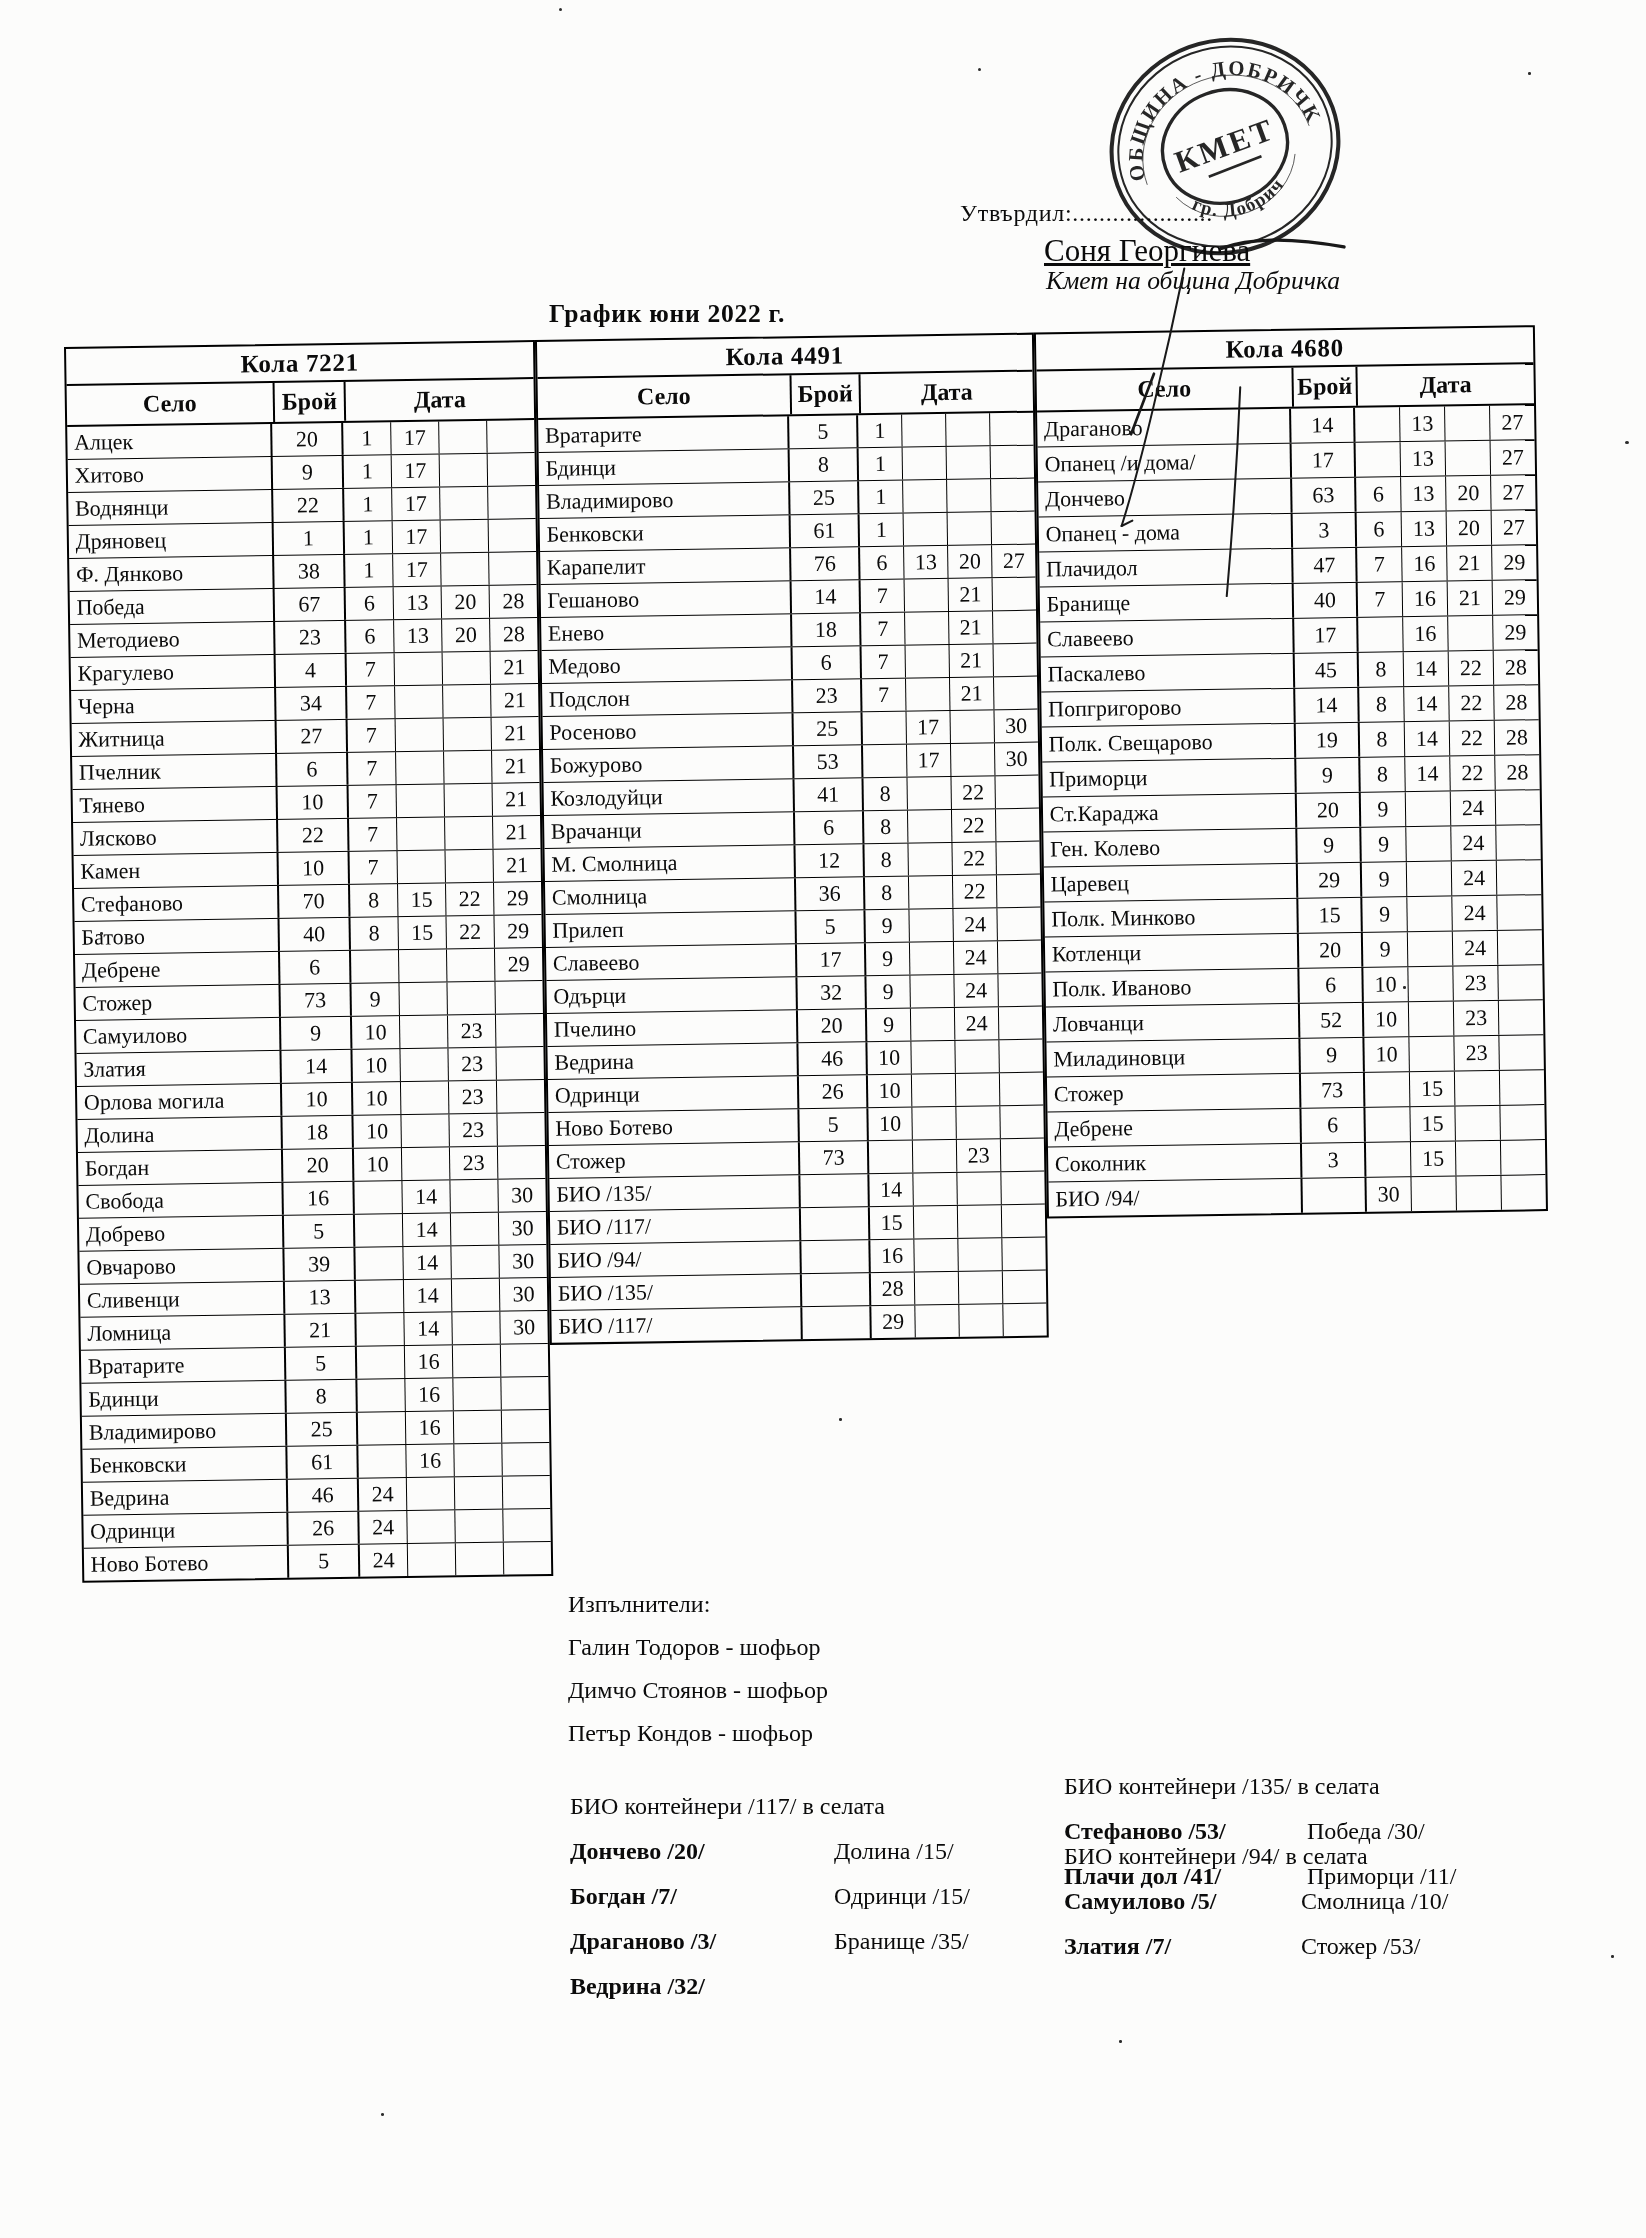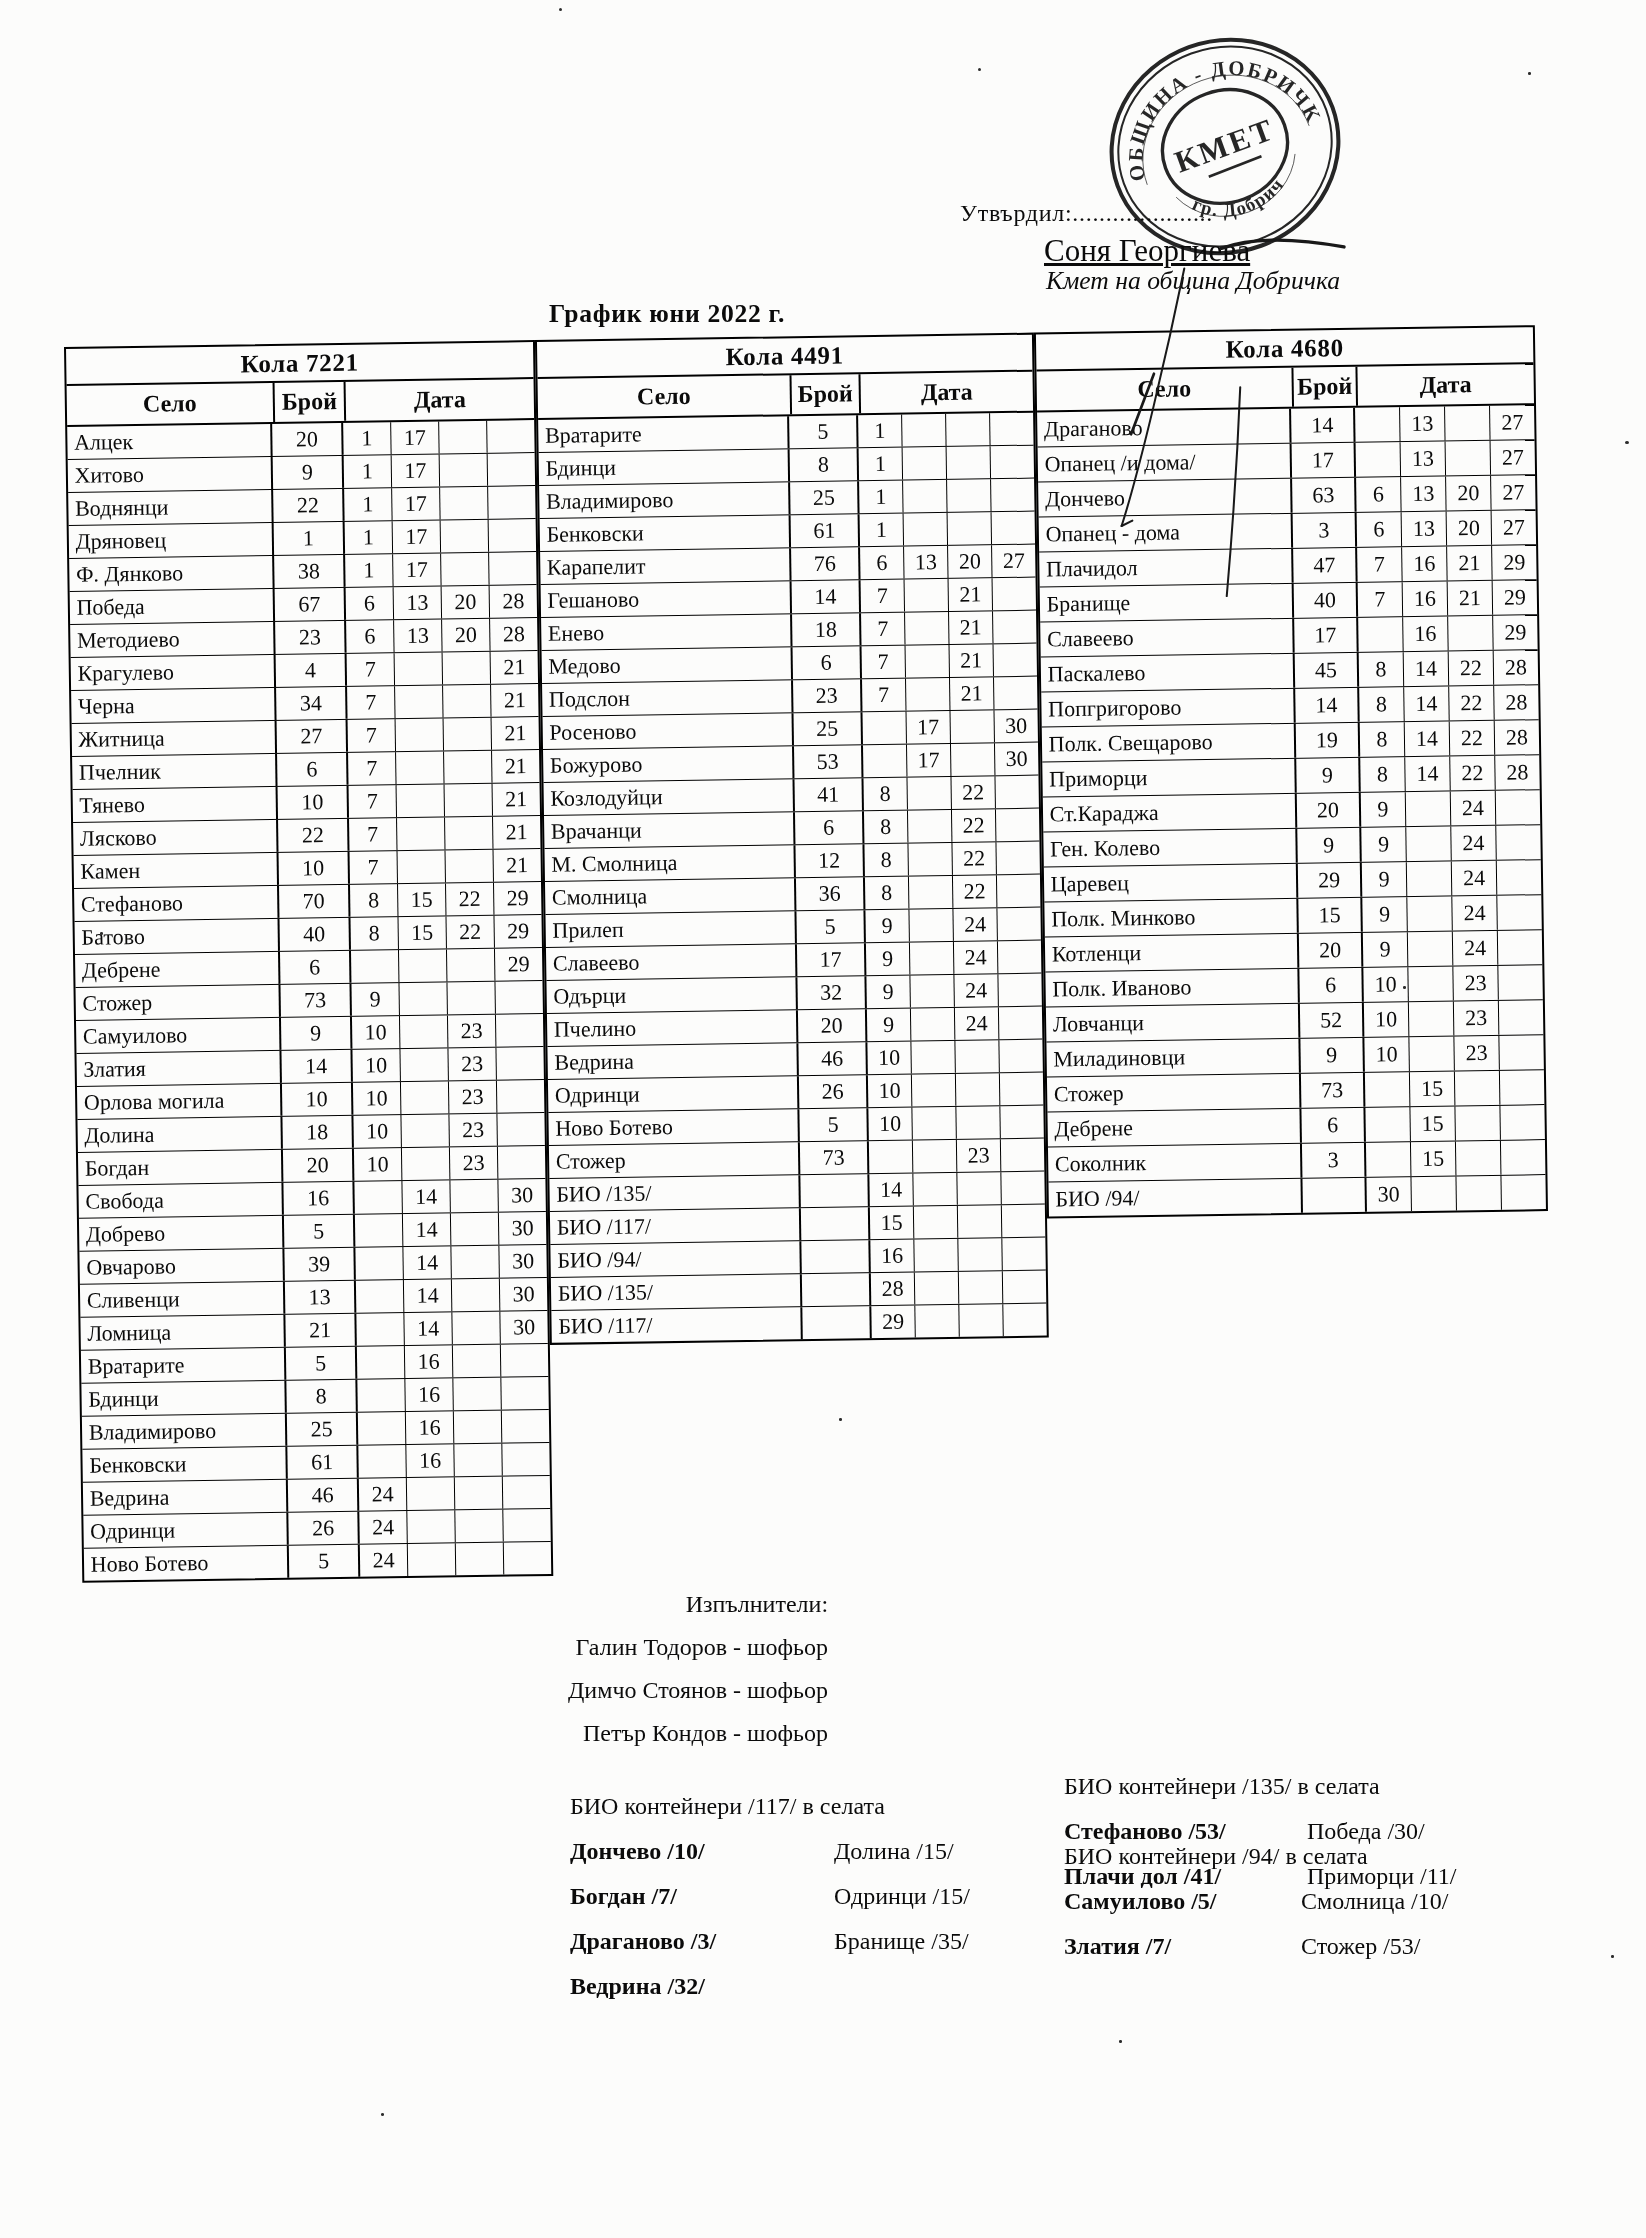--- a/index.html
+++ b/index.html
@@ -33,21 +33,21 @@
   .hdate{flex-basis:calc(var(--dw) * 4);}
   .trow{display:flex;height:var(--rh);border-bottom:1.3px solid #000;}
   .trow:last-child{border-bottom:0;}
   .c{display:flex;align-items:center;font-size:22px;}
   .cname{flex:1;padding-left:6.7px;white-space:nowrap;overflow:hidden;}
   .cbroi{width:var(--bw);border-left:2px solid #000;border-right:2px solid #000;justify-content:center;}
   .cdate{width:var(--dw);justify-content:center;}
   .cdate + .cdate{border-left:1.3px solid #000;}
 
   
-  .executors{position:absolute;left:568px;top:1583px;font-size:24px;line-height:43px;text-align:right;}
+  .executors{position:absolute;left:568px;top:1583px;font-size:24px;line-height:43px;}
 
   
   .bio{position:absolute;font-size:24px;line-height:45px;}
   .bio-117{left:570px;top:1784px;--colw:264px;}
   .bio-135{left:1064px;top:1764px;--colw:243px;}
   .bio-94{left:1064px;top:1834px;--colw:237px;}
   .biorow{display:flex;}
   .bioitem{display:inline-block;}
   .bioitem.left{width:var(--colw);font-weight:bold;}
 
@@ -817,21 +817,21 @@
         <div class="exline">Галин Тодоров - шофьор</div>
         <div class="exline">Димчо Стоянов - шофьор</div>
         <div class="exline">Петър Кондов - шофьор</div>
       </div>
   </div>
 
   <div class="bio bio-117">
     <div>БИО контейнери /117/ в селата</div>
     <div class="grid">
         <div class="biorow">
-          <div class="bioitem left">Дончево /10/</div>
+          <div class="bioitem left">Дончево /20/</div>
           <div class="bioitem right">Долина /15/</div>
         </div>
         <div class="biorow">
           <div class="bioitem left">Богдан /7/</div>
           <div class="bioitem right">Одринци /15/</div>
         </div>
         <div class="biorow">
           <div class="bioitem left">Драганово /3/</div>
           <div class="bioitem right">Бранище /35/</div>
         </div>

